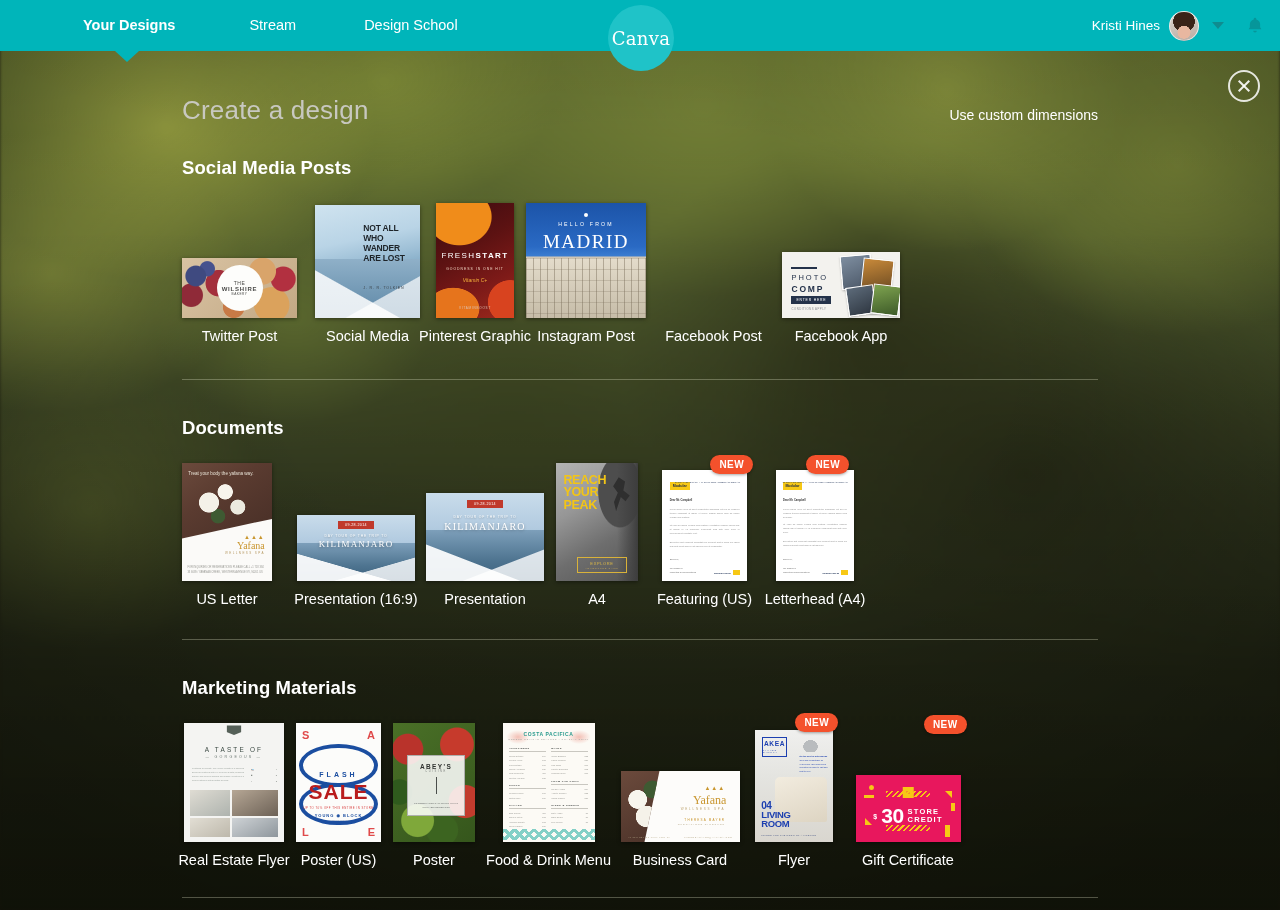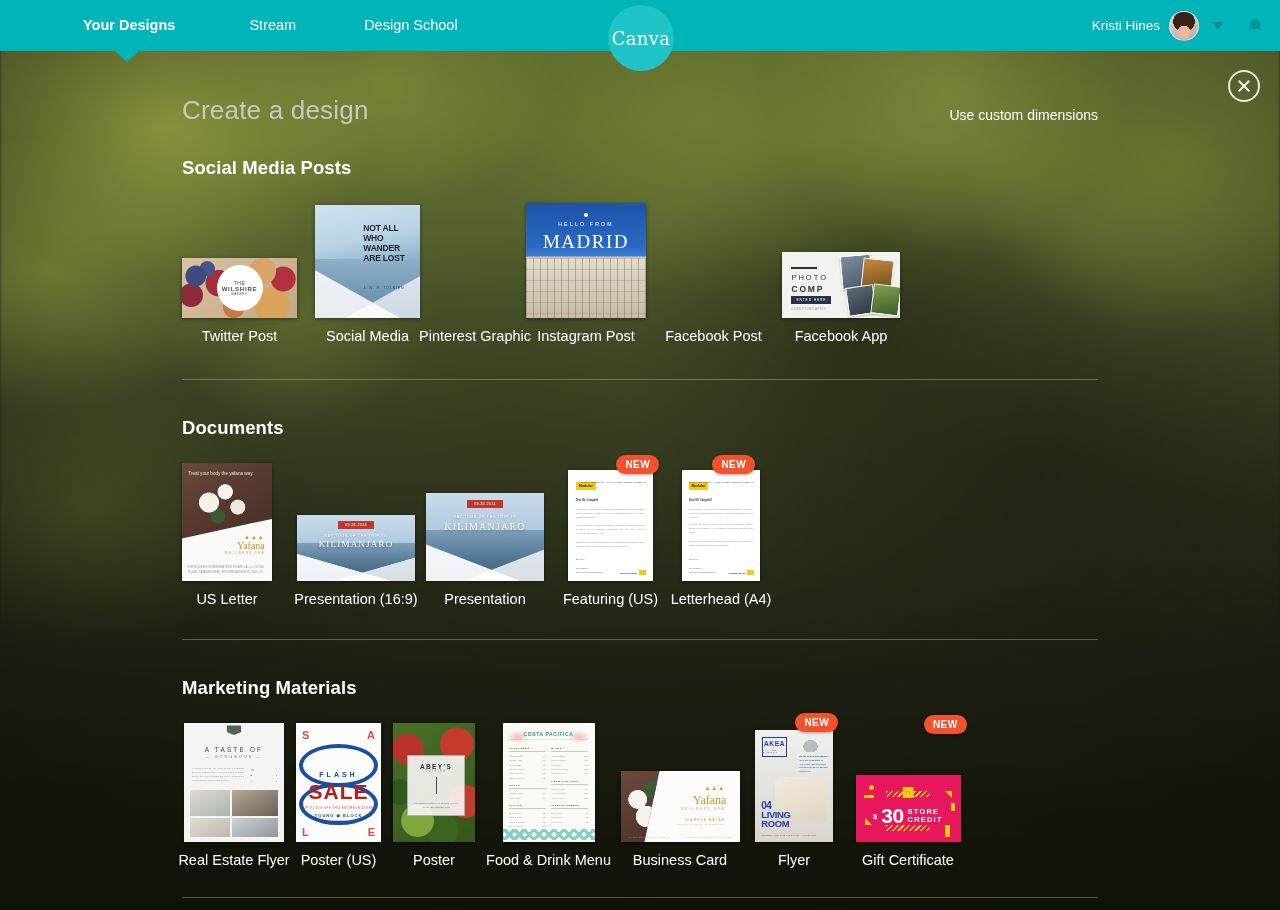--- a/index.html
+++ b/index.html
@@ -816,20 +816,30 @@
                   <div class="peaks"></div>
                   <div class="quote">NOT ALL WHO WANDER ARE LOST</div>
                   <div class="cite">J. R. R. TOLKIEN</div>
                 </div>
               </div>
             </div>
             <div class="tile-label">Social Media</div>
           </div>
 
           <div class="tile" style="width:78px; margin-left:12px;">
+            <div class="thumb-wrap" style="height:115px;">
+              <div class="thumb" style="width:78px; height:115px;">
+                <div class="art-pinterest">
+                  <div class="fs"><span>FRESH</span><b>START</b></div>
+                  <div class="sub">GOODNESS IN ONE HIT</div>
+                  <div class="vit">Vitamin C+</div>
+                  <div class="foot">VITAMINBOOST</div>
+                </div>
+              </div>
+            </div>
             <div class="tile-label">Pinterest Graphic</div>
           </div>
 
           <div class="tile" style="width:120px; margin-left:12px;">
             <div class="thumb-wrap" style="height:115px;border-radius:27px;">
               <div class="thumb" style="width:120px; height:115px;">
                 <div class="art-instagram">
                   <div class="dot"></div>
                   <div class="hello">HELLO FROM</div>
                   <div class="city">MADRID</div>
@@ -912,20 +922,40 @@
                   <div class="mtn"></div>
                   <div class="datebox" style="top:8%;">09.28.2014</div>
                   <div class="sub" style="top:25%;">DAY TOUR OF THE TRIP TO</div>
                   <div class="ttl" style="top:32%; font-size:10px;">KILIMANJARO</div>
                 </div>
               </div>
             </div>
             <div class="tile-label">Presentation</div>
           </div>
 
+          <div class="tile" style="width:82px; margin-left:12px;">
+            <div class="thumb-wrap" style="height:118px;">
+              <div class="thumb" style="width:82px; height:118px;">
+                <div class="art-a4">
+                  <div class="rk"></div>
+                  <div class="climber"></div>
+                  <div class="hdl">
+                    <div>REACH</div>
+                    <div>YOUR</div>
+                    <div>PEAK</div>
+                  </div>
+                  <div class="frame">
+                    <div class="t1">EXPLORE</div>
+                    <div class="t2">ADVENTURE CAMP</div>
+                  </div>
+                </div>
+              </div>
+            </div>
+            <div class="tile-label">A4</div>
+          </div>
 
           <div class="tile" style="width:93px; margin-left:20px;">
             <div class="thumb-wrap" style="height:118px;">
               <div class="thumb" style="width:85px; height:111px;">
                 <div class="art-letterhead">
                   <div class="ylogo">
                       <span>Modular</span>
                     </div>
                   <div class="addr">17 TRIAL ST, SWAN / + 44 56 89 0120 / MODULAR.COM.AU</div>
                   <div class="dear">Dear Mr. Campbell</div>

